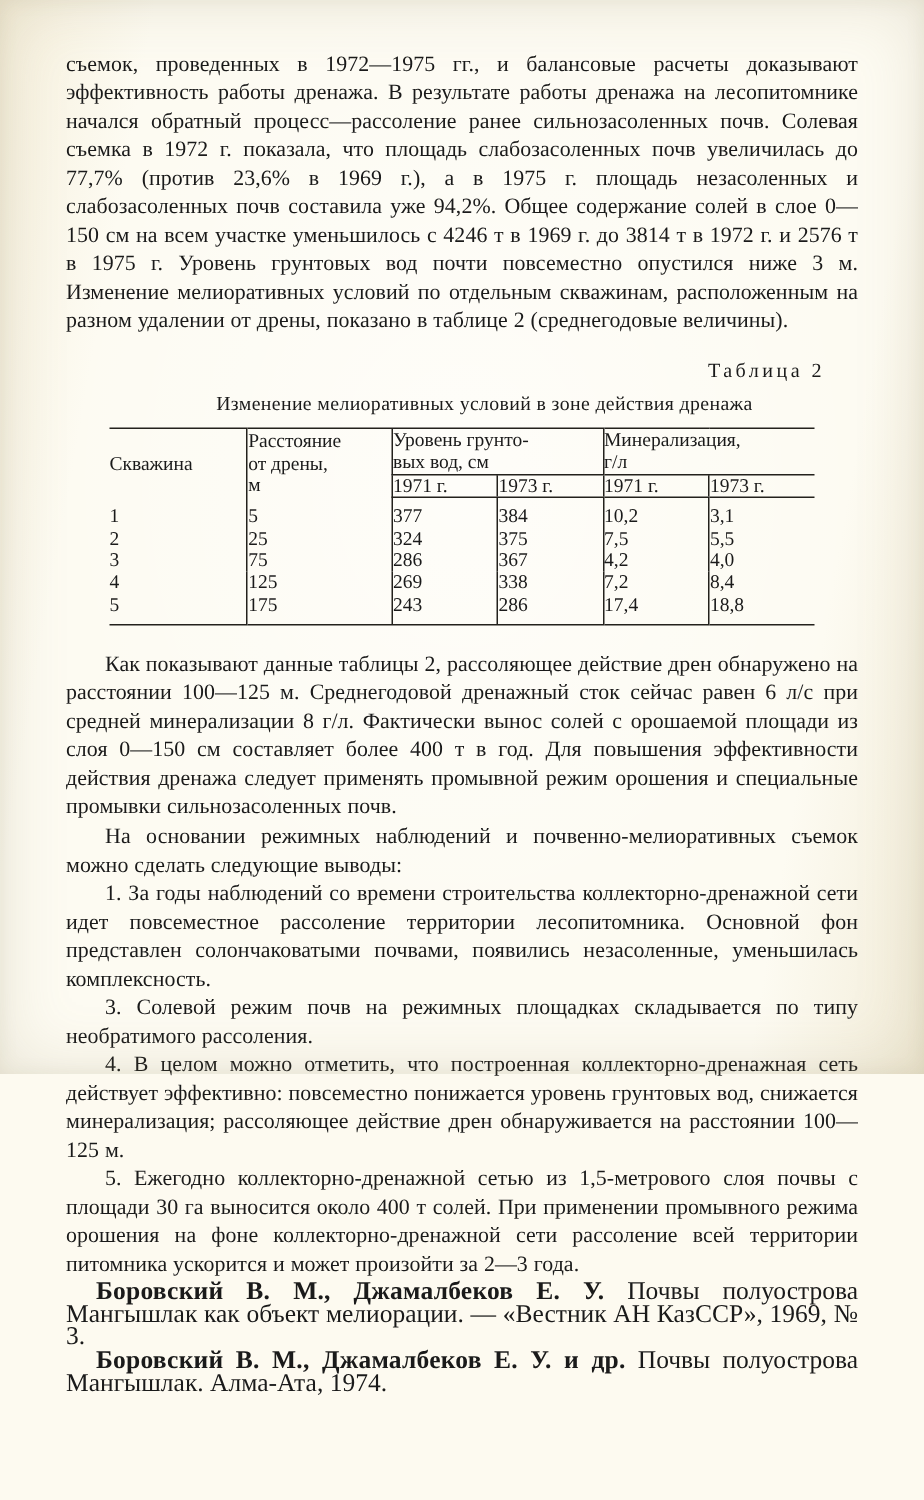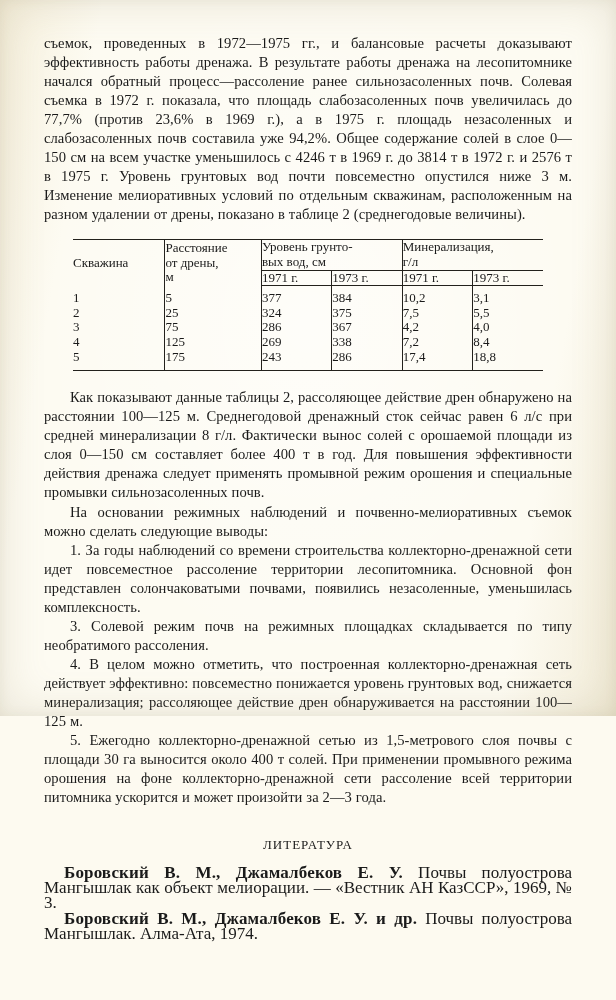--- a/index.html
+++ b/index.html
@@ -158,20 +158,22 @@
 </style>
 </head>
 <body>
 
 <div class="page">
   <div class="content">
 
     <p class="body">съемок, проведенных в 1972—1975 гг., и балансовые расчеты доказывают эффективность работы дренажа. В результате работы дренажа на лесопитомнике начался обратный процесс—рассоление ранее сильнозасоленных почв. Солевая съемка в 1972 г. показала, что площадь слабозасоленных почв увеличилась до 77,7% (против 23,6% в 1969 г.), а в 1975 г. площадь незасоленных и слабозасоленных почв составила уже 94,2%. Общее содержание солей в слое 0—150 см на всем участке уменьшилось с 4246 т в 1969 г. до 3814 т в 1972 г. и 2576 т в 1975 г. Уровень грунтовых вод почти повсеместно опустился ниже 3 м. Изменение мелиоративных условий по отдельным скважинам, расположенным на разном удалении от дрены, показано в таблице 2 (среднегодовые величины).</p>
 
     <div class="table-wrap">
+      <div class="tbl-number">Таблица 2</div>
+      <div class="tbl-caption">Изменение мелиоративных условий в зоне действия дренажа</div>
 
       <table class="data">
         <thead>
           <tr class="hdr-top">
             <th class="stub" rowspan="2">Скважина</th>
             <th class="dist vl" rowspan="2">
               <span>Расстояние</span><br>
               <span>от дрены,</span><br>
               <span>м</span>
             </th>
@@ -236,21 +238,20 @@
       </table>
     </div>
 
     <p class="body indent gap-before">Как показывают данные таблицы 2, рассоляющее действие дрен обнаружено на расстоянии 100—125 м. Среднегодовой дренажный сток сейчас равен 6 л/с при средней минерализации 8 г/л. Фактически вынос солей с орошаемой площади из слоя 0—150 см составляет более 400 т в год. Для повышения эффективности действия дренажа следует применять промывной режим орошения и специальные промывки сильнозасоленных почв.</p>
     <p class="body indent">На основании режимных наблюдений и почвенно-мелиоративных съемок можно сделать следующие выводы:</p>
     <p class="body indent">1. За годы наблюдений со времени строительства коллекторно-дренажной сети идет повсеместное рассоление территории лесопитомника. Основной фон представлен солончаковатыми почвами, появились незасоленные, уменьшилась комплексность.</p>
     <p class="body indent">3. Солевой режим почв на режимных площадках складывается по типу необратимого рассоления.</p>
     <p class="body indent">4. В целом можно отметить, что построенная коллекторно-дренажная сеть действует эффективно: повсеместно понижается уровень грунтовых вод, снижается минерализация; рассоляющее действие дрен обнаруживается на расстоянии 100—125 м.</p>
     <p class="body indent">5. Ежегодно коллекторно-дренажной сетью из 1,5-метрового слоя почвы с площади 30 га выносится около 400 т солей. При применении промывного режима орошения на фоне коллекторно-дренажной сети рассоление всей территории питомника ускорится и может произойти за 2—3 года.</p>
 
-    <div class="lit-head">ЛИТЕРАТУРА</div>
 
     <p class="ref"><b>Боровский В. М., Джамалбеков Е. У.</b><span> Почвы полуострова Мангышлак как объект мелиорации. — «Вестник АН КазССР», 1969, № 3.</span></p>
     <p class="ref"><b>Боровский В. М., Джамалбеков Е. У. и др.</b><span> Почвы полуострова Мангышлак. Алма-Ата, 1974.</span></p>
 
   </div>
 
   <div class="folio">120</div>
 </div>
 
 </body></html>

